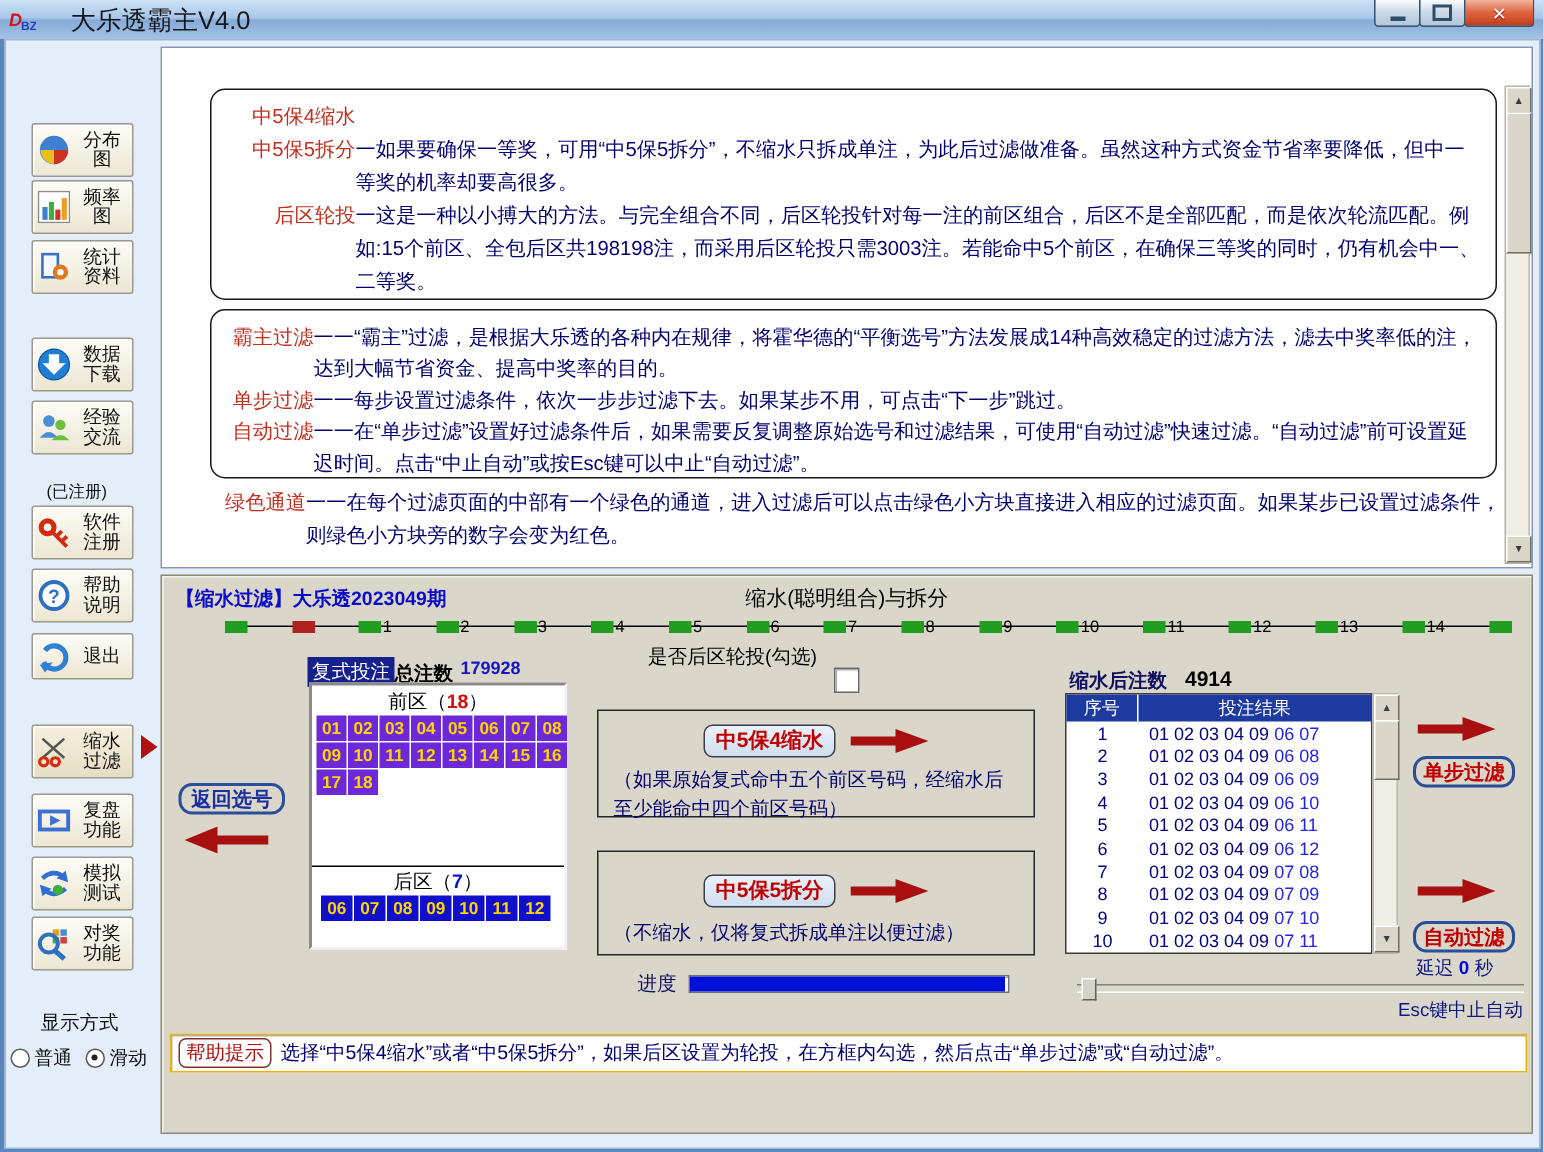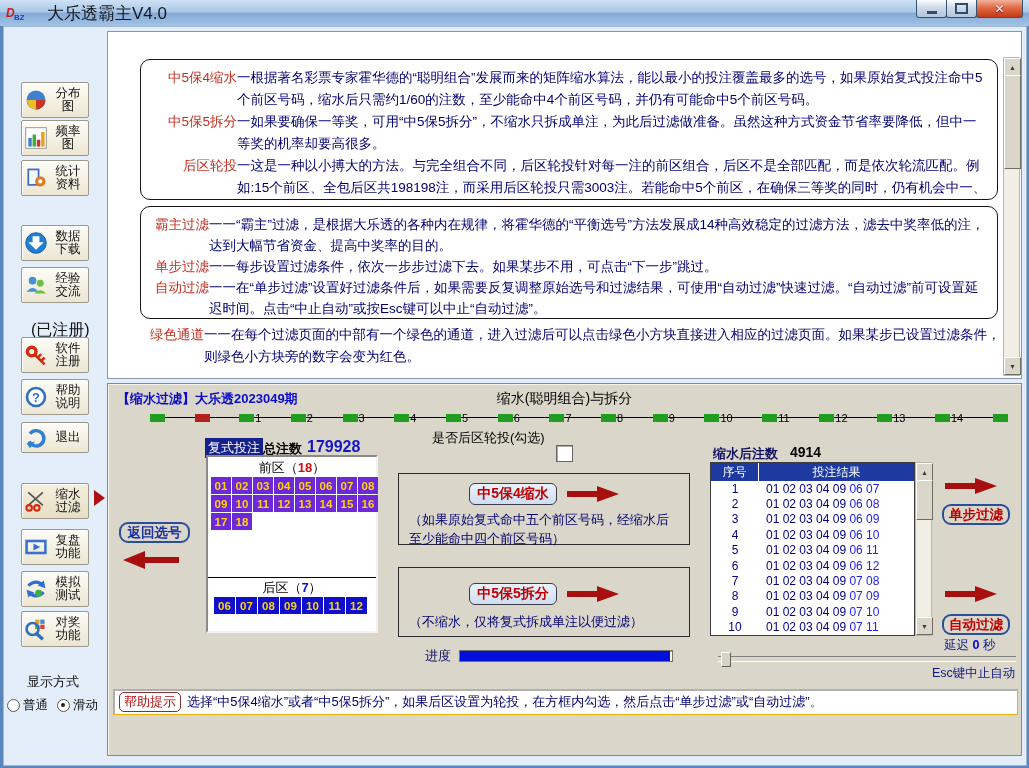--- a/index.html
+++ b/index.html
@@ -22,21 +22,21 @@
 
   
   .winbody{position:absolute;left:3px;top:26px;width:1022px;height:738px;background:#e4eefa;border:1px solid #9db8d4;}
 
   
   .sbtn{position:absolute;left:21px;width:64px;height:32px;display:flex;align-items:center;
     background:linear-gradient(#fdfcf7,#ece6d2);border:1px solid #9a998c;border-radius:2px;
     box-shadow:inset 1px 1px 0 #ffffff;cursor:pointer;padding:1px 1px;}
   .sbtn .icn{width:26px;height:26px;flex:0 0 26px;display:flex;align-items:center;justify-content:center;}
   .sbtn .txt{flex:1;text-align:center;font-size:12.5px;line-height:13px;color:#111;}
-  .side-label{position:absolute;font-size:16px;color:#111;}
+  .side-label{position:absolute;font-size:11px;color:#111;}
   .radio-row{position:absolute;left:7px;top:697px;width:96px;display:flex;align-items:center;font-size:12.5px;color:#111;}
   .radio{width:11px;height:11px;border:1px solid #5a5a5a;border-radius:50%;background:#fff;margin-right:3px;position:relative;cursor:pointer;}
   .radio.sel::after{content:'';position:absolute;left:2.5px;top:2.5px;width:4px;height:4px;border-radius:50%;background:#202020;}
   .red-pointer{position:absolute;left:94px;top:490px;width:0;height:0;border-left:11px solid #b01010;border-top:8px solid transparent;border-bottom:8px solid transparent;}
 
   
   .main-area{position:absolute;left:107px;top:31px;width:915px;height:348px;background:#fff;border:1px solid #8796a8;box-sizing:border-box;overflow:hidden;}
   .ibox{position:absolute;border:1px solid #16161a;border-radius:10px;box-sizing:border-box;padding:7px 10px;overflow:hidden;}
   .para{display:flex;font-size:13.5px;line-height:22px;}
   .para .kw{color:#c03020;text-align:right;flex:0 0 auto;}
@@ -60,21 +60,21 @@
 
   .channel{position:absolute;left:150px;top:410px;width:858px;height:16px;display:flex;justify-content:space-between;align-items:center;}
   .channel::before{content:'';position:absolute;left:0;right:0;top:7px;border-top:1px solid #000;}
   .chit{display:flex;align-items:center;position:relative;}
   .sq{display:block;width:15px;height:8px;background:#1f9e1f;}
   .sq.red{background:#b22020;}
   .chit em{font-style:normal;font-size:11px;color:#000;margin-left:1px;}
 
   .ctag{position:absolute;left:205px;top:438px;background:#16208c;color:#fff;font-size:13px;padding:1px 3px;}
   .tlabel{position:absolute;left:263px;top:440px;font-size:13px;font-weight:bold;color:#000000;}
-  .tvalue{position:absolute;left:307px;top:438px;font-size:16px;font-weight:bold;color:#1515c8;}
+  .tvalue{position:absolute;left:307px;top:438px;font-size:12px;font-weight:bold;color:#1515c8;}
 
   .numbox{position:absolute;left:206px;top:455px;width:172px;height:178px;background:#fff;box-sizing:border-box;
           border:2px solid;border-color:#8a8a8a #f2f2f2 #f2f2f2 #8a8a8a;}
   .zone-title{position:absolute;width:100%;text-align:center;font-size:13px;color:#000;}
   .zone-title b.red{color:#d01010;} .zone-title b.blue{color:#1010d0;}
   .fgrid{position:absolute;left:3px;top:20px;display:grid;grid-template-columns:repeat(8,20px);gap:1px;}
   .bgrid{position:absolute;left:6px;top:140px;display:grid;grid-template-columns:repeat(7,21px);gap:1px;}
   .cell{height:17px;display:flex;align-items:center;justify-content:center;font-size:11.5px;font-weight:bold;color:#ffd400;cursor:pointer;}
   .cell.front{background:#6d28d9;}
   .cell.back{background:#1010cc;}
@@ -289,21 +289,20 @@
     <span>滑动</span>
   </div>
 
   <div class="red-pointer"></div>
 
   <div class="main-area"></div>
 
   <div class="ibox box1" style="left:140px;top:59px;width:858px;height:141px">
     <div class="para">
         <span class="kw kw-w1">中5保4缩水</span>
-        <span class="bd">一根据著名彩票专家霍华德的“聪明组合”发展而来的矩阵缩水算法，能以最小的投注覆盖最多的选号，如果原始复式投注命中5个前区号码，缩水后只需约1/60的注数，至少能命中4个前区号码，并仍有可能命中5个前区号码。</span>
       </div>
     <div class="para">
         <span class="kw kw-w1">中5保5拆分</span>
         <span class="bd">一如果要确保一等奖，可用“中5保5拆分”，不缩水只拆成单注，为此后过滤做准备。虽然这种方式资金节省率要降低，但中一等奖的机率却要高很多。</span>
       </div>
     <div class="para">
         <span class="kw kw-w1">后区轮投</span>
         <span class="bd">一这是一种以小搏大的方法。与完全组合不同，后区轮投针对每一注的前区组合，后区不是全部匹配，而是依次轮流匹配。例如:15个前区、全包后区共198198注，而采用后区轮投只需3003注。若能命中5个前区，在确保三等奖的同时，仍有机会中一、二等奖。</span>
       </div>
   </div>

